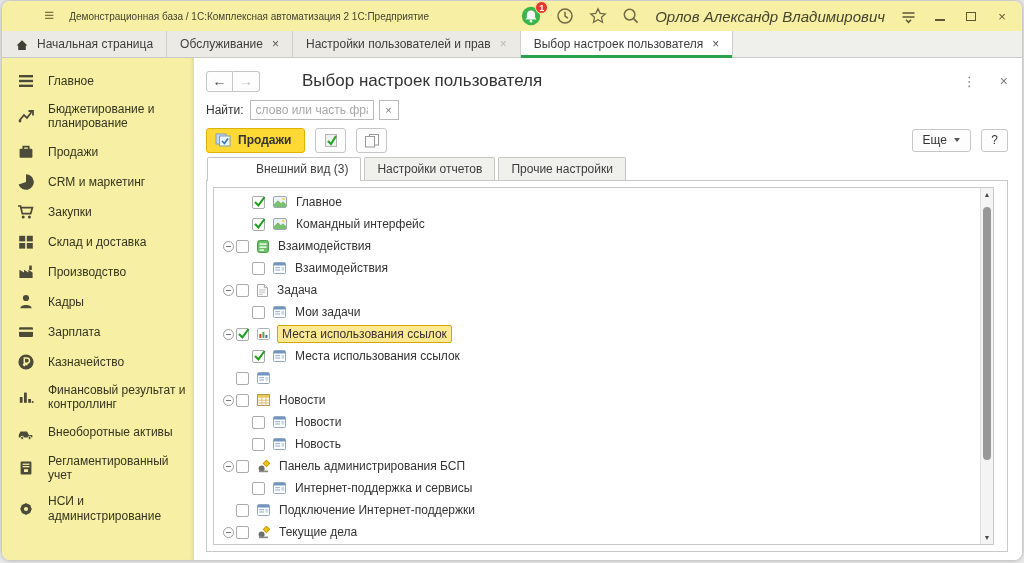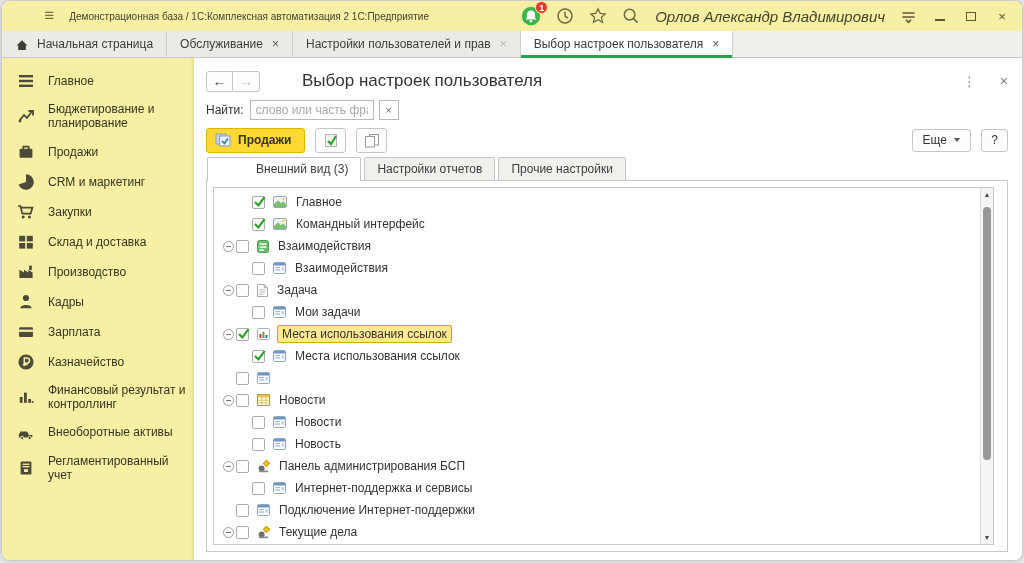--- a/index.html
+++ b/index.html
@@ -289,20 +289,31 @@
           <span class="sicon">
             <svg width="18" height="18" viewBox="0 0 18 18">
               <rect x="3.6" y="2.4" width="10.8" height="13.2" rx="1" fill="#4c4a38"></rect>
               <rect x="5.6" y="4.6" width="6.8" height="1.3" fill="#f6efa4"></rect>
               <rect x="5.6" y="7" width="6.8" height="1.3" fill="#f6efa4"></rect>
               <rect x="7" y="10.2" width="4" height="2.8" fill="#f6efa4"></rect>
             </svg>
           </span>
           <span>Регламентированный учет</span>
         </div>
+        <div class="snav-item">
+          <span class="sicon">
+            <svg width="18" height="18" viewBox="0 0 18 18">
+              <rect x="4.8" y="4.8" width="8.4" height="8.4" fill="#4c4a38"></rect>
+              <rect x="4.8" y="4.8" width="8.4" height="8.4" fill="#4c4a38" transform="rotate(45 9 9)"></rect>
+              <circle cx="9" cy="9" r="5.4" fill="#4c4a38"></circle>
+              <circle cx="9" cy="9" r="2.1" fill="#f6efa4"></circle>
+            </svg>
+          </span>
+          <span>НСИ и администрирование</span>
+        </div>
       </div>
 
     <div class="main">
       <div class="main-head">
         <div class="navbtns">
           <span class="navbtn back">←</span>
           <span class="navbtn fwd">→</span>
         </div>
         <span class="ptitle">Выбор настроек пользователя</span>
         <div class="head-right">

